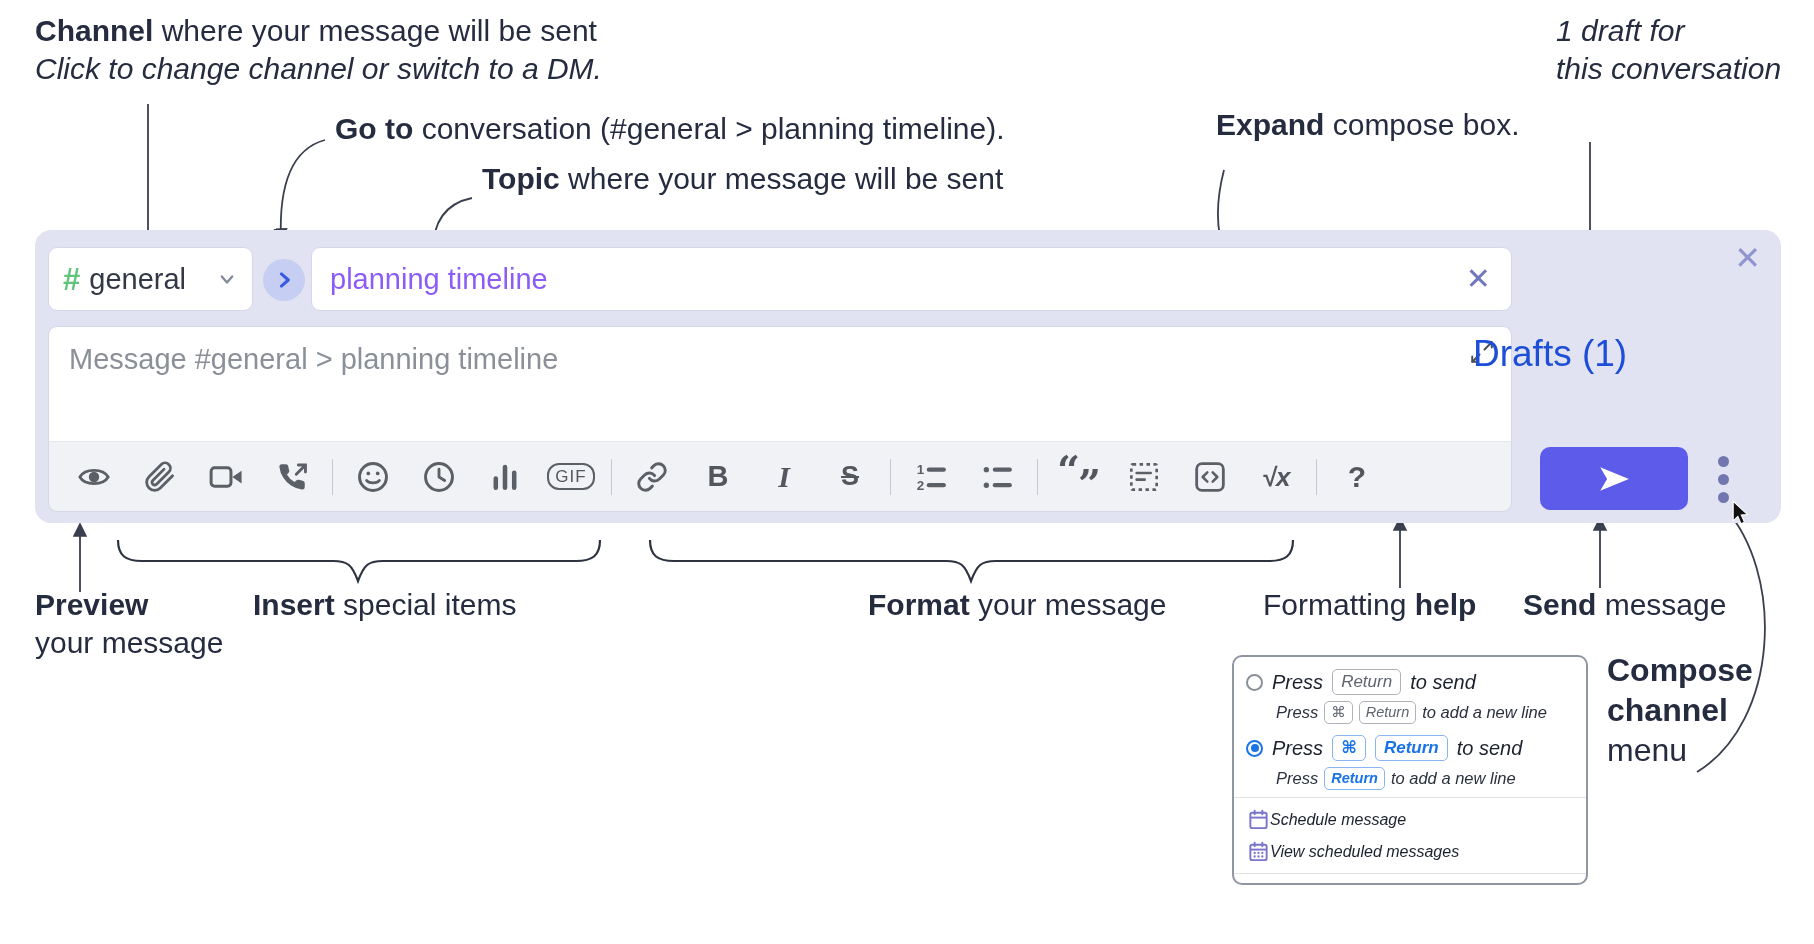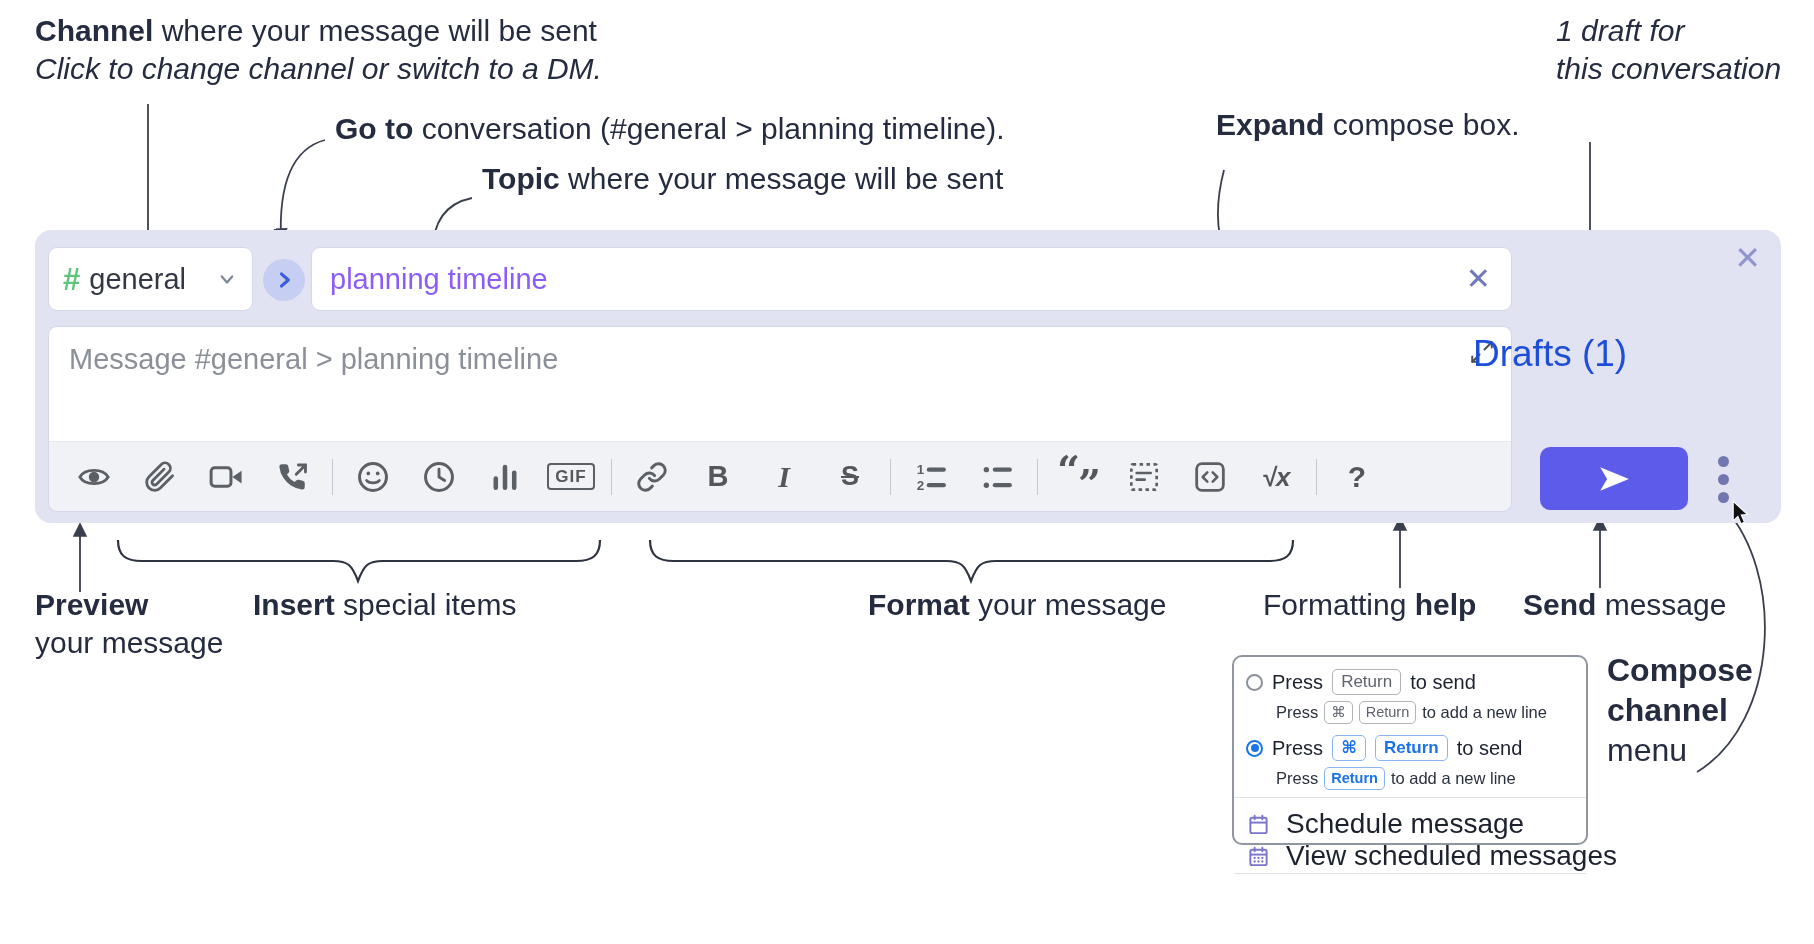--- a/index.html
+++ b/index.html
@@ -36,41 +36,41 @@
            border:1px solid #d4d7e8;border-top:1px solid #e6e7ee;border-radius:0 0 9px 9px;
            box-sizing:border-box;display:flex;align-items:center;padding:0 10px 0 12px;}
   .tb-btn{width:66px;height:54px;display:flex;align-items:center;justify-content:center;cursor:pointer;border-radius:6px;}
   .tb-sep{width:1px;height:36px;background:#c5c8d2;margin:0 7px;}
   .tb-txt{color:#53565c;font-size:29px;font-weight:700;line-height:1;}
   .tb-i{font-family:"Liberation Serif","DejaVu Serif",serif;font-style:italic;font-weight:600;font-size:30px;}
   .tb-s{font-size:27px;font-weight:700;text-decoration:line-through;}
   .tb-math{font-size:26px;font-style:italic;font-weight:600;}
   .tb-q{display:flex;font-family:"DejaVu Serif",serif;font-weight:700;font-size:40px;color:#53565c;line-height:0.6;letter-spacing:-2px;}
   .tb-q .q2{margin-top:14px;}
-  .gif-badge{border:2.5px solid #5b5f66;border-radius:4px;color:#53565c;font-size:17px;font-weight:700;
+  .gif-badge{border:2.5px solid #5b5f66;border-radius:12px;color:#53565c;font-size:17px;font-weight:400;
              padding:3px 6px;letter-spacing:1px;line-height:1;}
   .close-x{position:absolute;right:16px;top:8px;color:#9095cf;font-size:32px;cursor:pointer;line-height:1;padding:4px;}
   .drafts-link{position:absolute;left:1438px;top:103px;color:#1d4ed8;font-size:37px;cursor:pointer;}
   .send-btn{position:absolute;left:1505px;top:217px;width:148px;height:63px;background:#5d5be9;border:none;
             border-radius:10px;display:flex;align-items:center;justify-content:center;cursor:pointer;}
   .dots{position:absolute;left:1681px;top:224px;display:flex;flex-direction:column;gap:7px;cursor:pointer;padding:2px;}
   .dots span{width:11px;height:11px;border-radius:50%;background:#7276ae;}
   
-  .menu{position:absolute;left:1232px;top:655px;width:356px;height:190px;background:#fff;
-        border:2px solid #9096a1;border-radius:10px;box-sizing:border-box;font-size:20px;color:#1c212e;}
+  .menu{position:absolute;left:1232px;top:655px;width:356px;height:230px;background:#fff;
+        border:2px solid #9096a1;border-radius:10px;box-sizing:border-box;font-size:20px;color:#1c212e;font-style:italic;}
   .mrow{position:absolute;left:12px;display:flex;align-items:center;gap:9px;white-space:nowrap;cursor:pointer;}
   .msub{position:absolute;left:42px;display:flex;align-items:center;gap:6px;font-size:16.5px;color:#2a303d;white-space:nowrap;}
   .radio{width:17px;height:17px;border-radius:50%;border:2px solid #8a8f98;box-sizing:border-box;flex:0 0 auto;}
   .radio.sel{border-color:#1a73e8;position:relative;}
   .radio.sel::after{content:"";position:absolute;left:2.5px;top:2.5px;width:8px;height:8px;border-radius:50%;background:#1a73e8;}
   .kbd{border:1.5px solid #b0b3ba;border-radius:5px;padding:1px 8px;font-size:17px;color:#5f646e;background:#fff;line-height:1.3;}
   .kbd.sm{font-size:14.5px;padding:1px 6px;}
   .kbd.blue{border-color:#8ab4f2;color:#1a73e8;font-weight:600;}
   .mdiv{position:absolute;left:0;width:100%;height:1px;background:#e1e2e8;}
-  .mitem{position:absolute;left:13px;display:flex;align-items:center;gap:16px;font-size:28px;color:#1c212e;cursor:pointer;white-space:nowrap;}
+  .mitem{position:absolute;left:13px;display:flex;align-items:center;gap:0;font-size:16px;color:#1c212e;cursor:pointer;white-space:nowrap;}
   
   .ptr{position:absolute;left:1730px;top:500px;}
 </style>
 </head>
 <body>
 
 <div class="canvas">
 
   <svg class="overlay">
     <defs>

